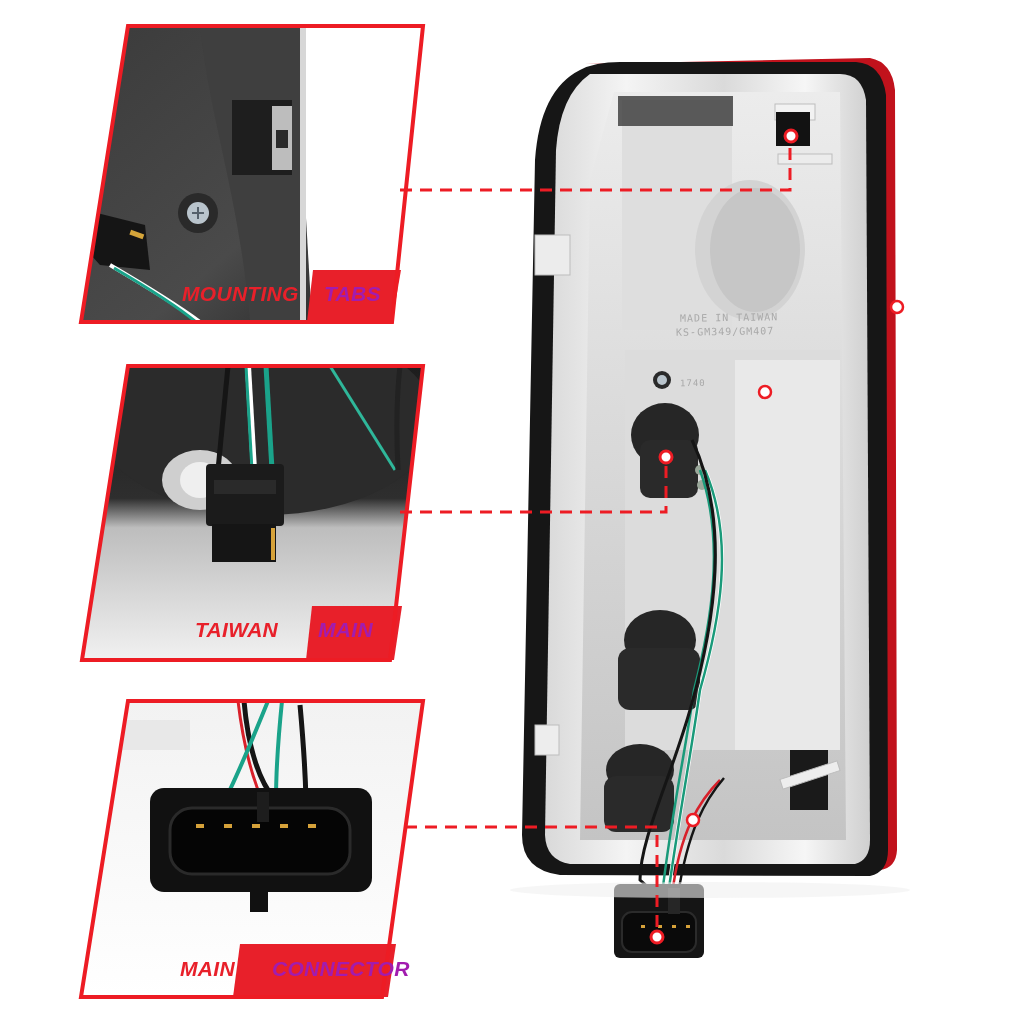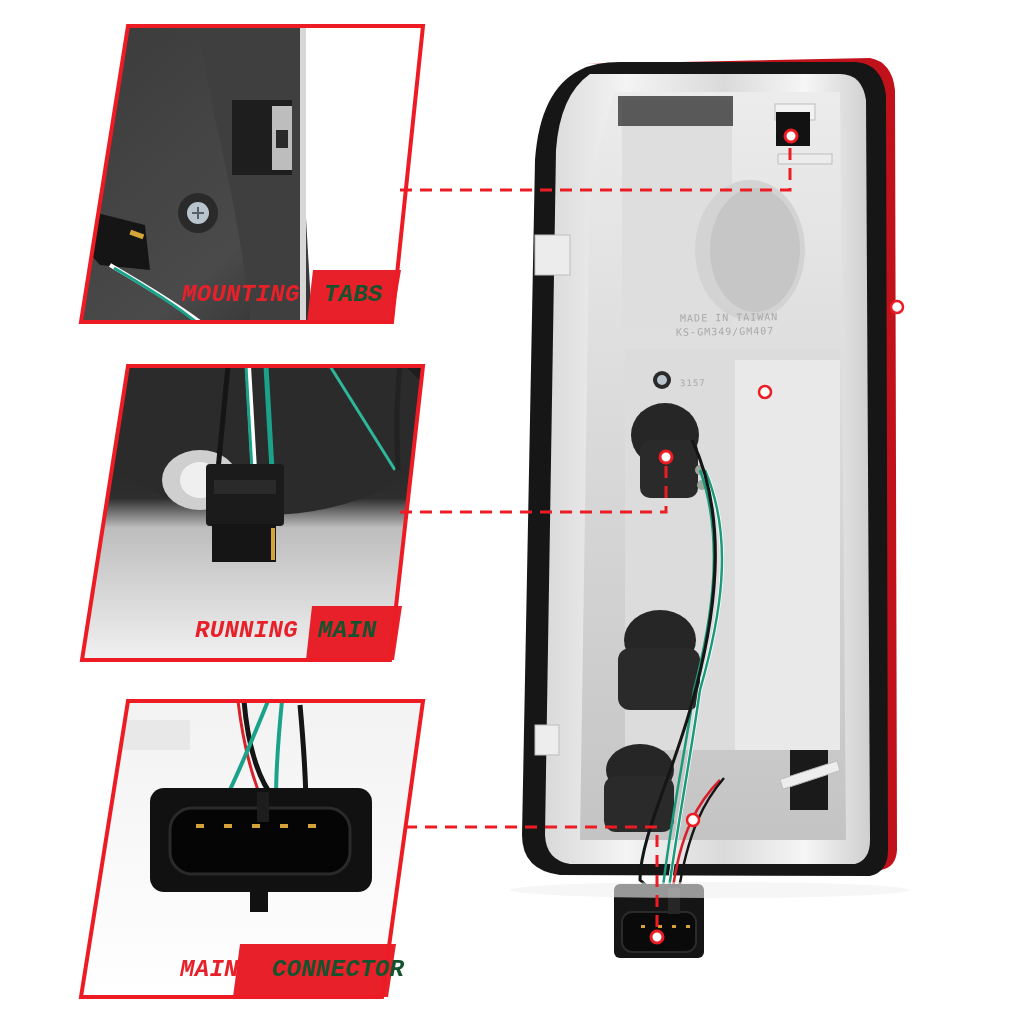--- a/index.html
+++ b/index.html
@@ -2,26 +2,26 @@
 <html><head>
   <meta charset="utf-8">
   <style>
     html, body { margin: 0; padding: 0; background: #ffffff; }
     body { width: 1024px; height: 1024px; position: relative; overflow: hidden;
            font-family: "Liberation Sans", sans-serif; }
     .stage { position: absolute; left: 0; top: 0; width: 1024px; height: 1024px; }
     svg { position: absolute; left: 0; top: 0; }
     .label {
       position: absolute; font-weight: bold; font-style: italic;
-      font-size: 24px; letter-spacing: 0.3px; line-height: 1;
-      font-family: Liberation Mono, monospace;
+      font-size: 21px; letter-spacing: 0.3px; line-height: 1;
+      font-family: Liberation Sans, sans-serif;
       white-space: nowrap;
     }
     .label.red { color: #e8202a; }
-    .label.white { color: #14532d; }
+    .label.white { color: #a21caf; }
     .emboss {
       position: absolute; font-family: "DejaVu Sans Mono", monospace;
       font-size: 10px; color: #a9a9a9; letter-spacing: 1px; white-space: nowrap;
       transform: rotate(-1deg);
     }
   </style>
 </head>
 <body>
 
 <div class="stage">
@@ -237,24 +237,24 @@
     </g>
     <g>
       <circle cx="897" cy="307" r="6" fill="#ffffff" stroke="#ed1c24" stroke-width="2.5"></circle>
       <circle cx="765" cy="392" r="6" fill="#ffffff" stroke="#ed1c24" stroke-width="2.5"></circle>
       <circle cx="693" cy="820" r="6" fill="#ffffff" stroke="#ed1c24" stroke-width="2.5"></circle>
     </g>
   </svg>
 
   <div class="emboss" style="left:680px; top:312px;">MADE IN TAIWAN</div>
   <div class="emboss" style="left:676px; top:326px;">KS-GM349/GM407</div>
-  <div class="emboss" style="left:680px; top:378px; font-size:9px;">3157</div>
+  <div class="emboss" style="left:680px; top:378px; font-size:9px;">1740</div>
 
   <div class="label red" style="left:182px; top:283px;">MOUNTING</div>
   <div class="label white" style="left:324px; top:283px;">TABS</div>
 
-  <div class="label red" style="left:195px; top:619px;">RUNNING</div>
+  <div class="label red" style="left:195px; top:619px;">TAIWAN</div>
   <div class="label white" style="left:318px; top:619px;">MAIN</div>
 
   <div class="label red" style="left:180px; top:958px;">MAIN</div>
   <div class="label white" style="left:248px; top:958px;margin-left:24px;">CONNECTOR</div>
 
 </div>
 
 </body></html>

